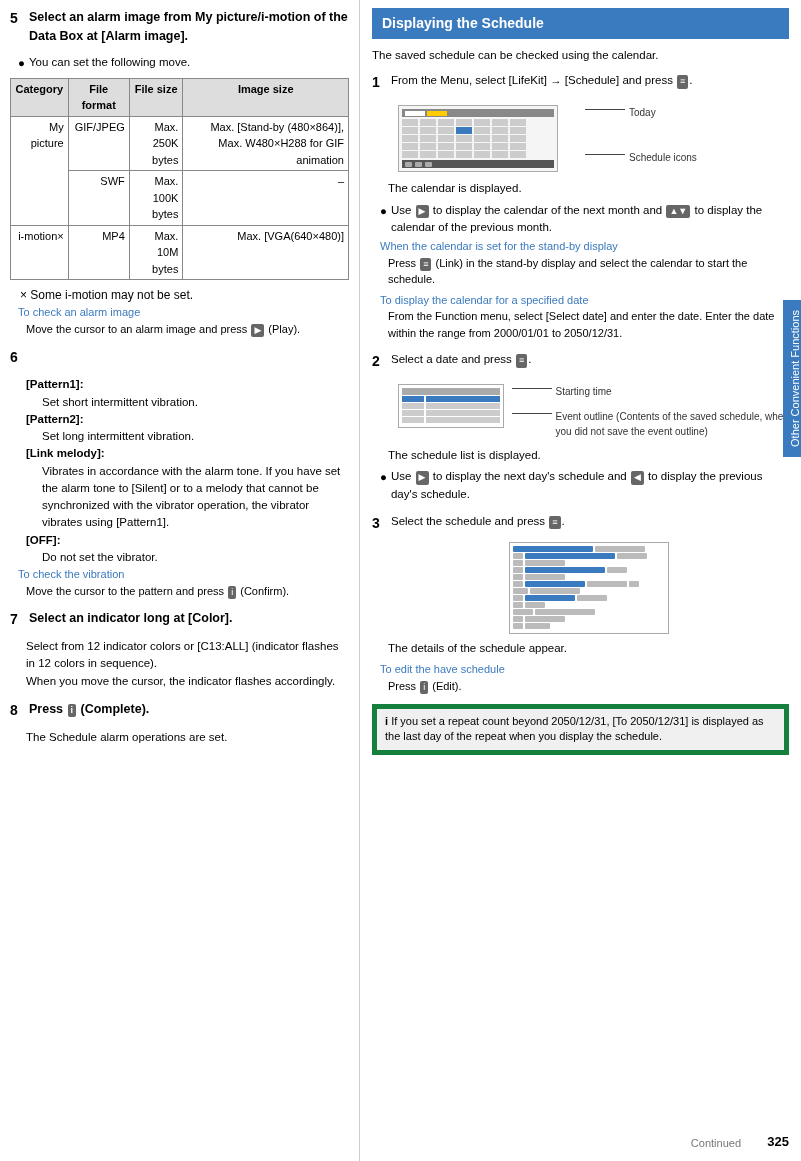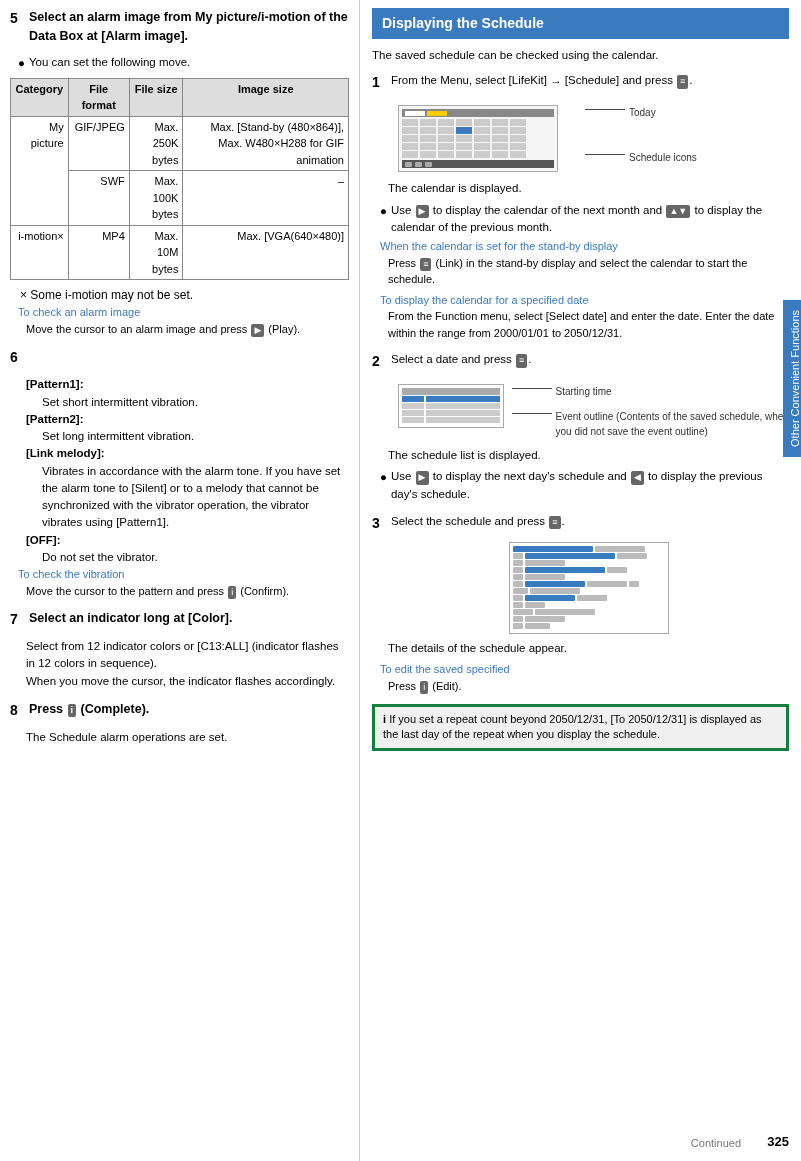--- a/index.html
+++ b/index.html
@@ -93,21 +93,21 @@
       background: #ddd;
       text-align: center;
     }
     table.info-table td {
       background: #fff;
       text-align: right;
     }
 
     .note-box {
       background: #f0f0f0;
-      border: 3px solid #15803d;
+      border: 5px solid #15803d;
       padding: 5px 8px;
       margin-top: 8px;
       font-size: 11px;
       line-height: 1.4;
     }
 
     .note-box .note-prefix {
       font-weight: bold;
       font-size: 11px;
     }
@@ -631,21 +631,21 @@
           <div class="sdblock" style="width:40px;"></div>
         </div>
         <div class="schedule-detail-row">
           <div class="sdblock" style="width:10px;"></div>
           <div class="sdblock" style="width:25px;"></div>
         </div>
       </div>
     </div>
 
     <div class="indented" style="margin-bottom:4px;">The details of the schedule appear.</div>
-    <div class="sub-label">To edit the saved specified</div>
+    <div class="sub-label">To edit the have schedule</div>
     <div class="sub-body">
       Press <span class="step-icon">i</span> (Edit).
     </div>
   </div>
 
   <div class="note-box">
     <span class="note-prefix">i </span>
     <span>If you set a repeat count beyond 2050/12/31, [To 2050/12/31] is displayed as the last day of the repeat when you display the schedule.</span>
   </div>
 

